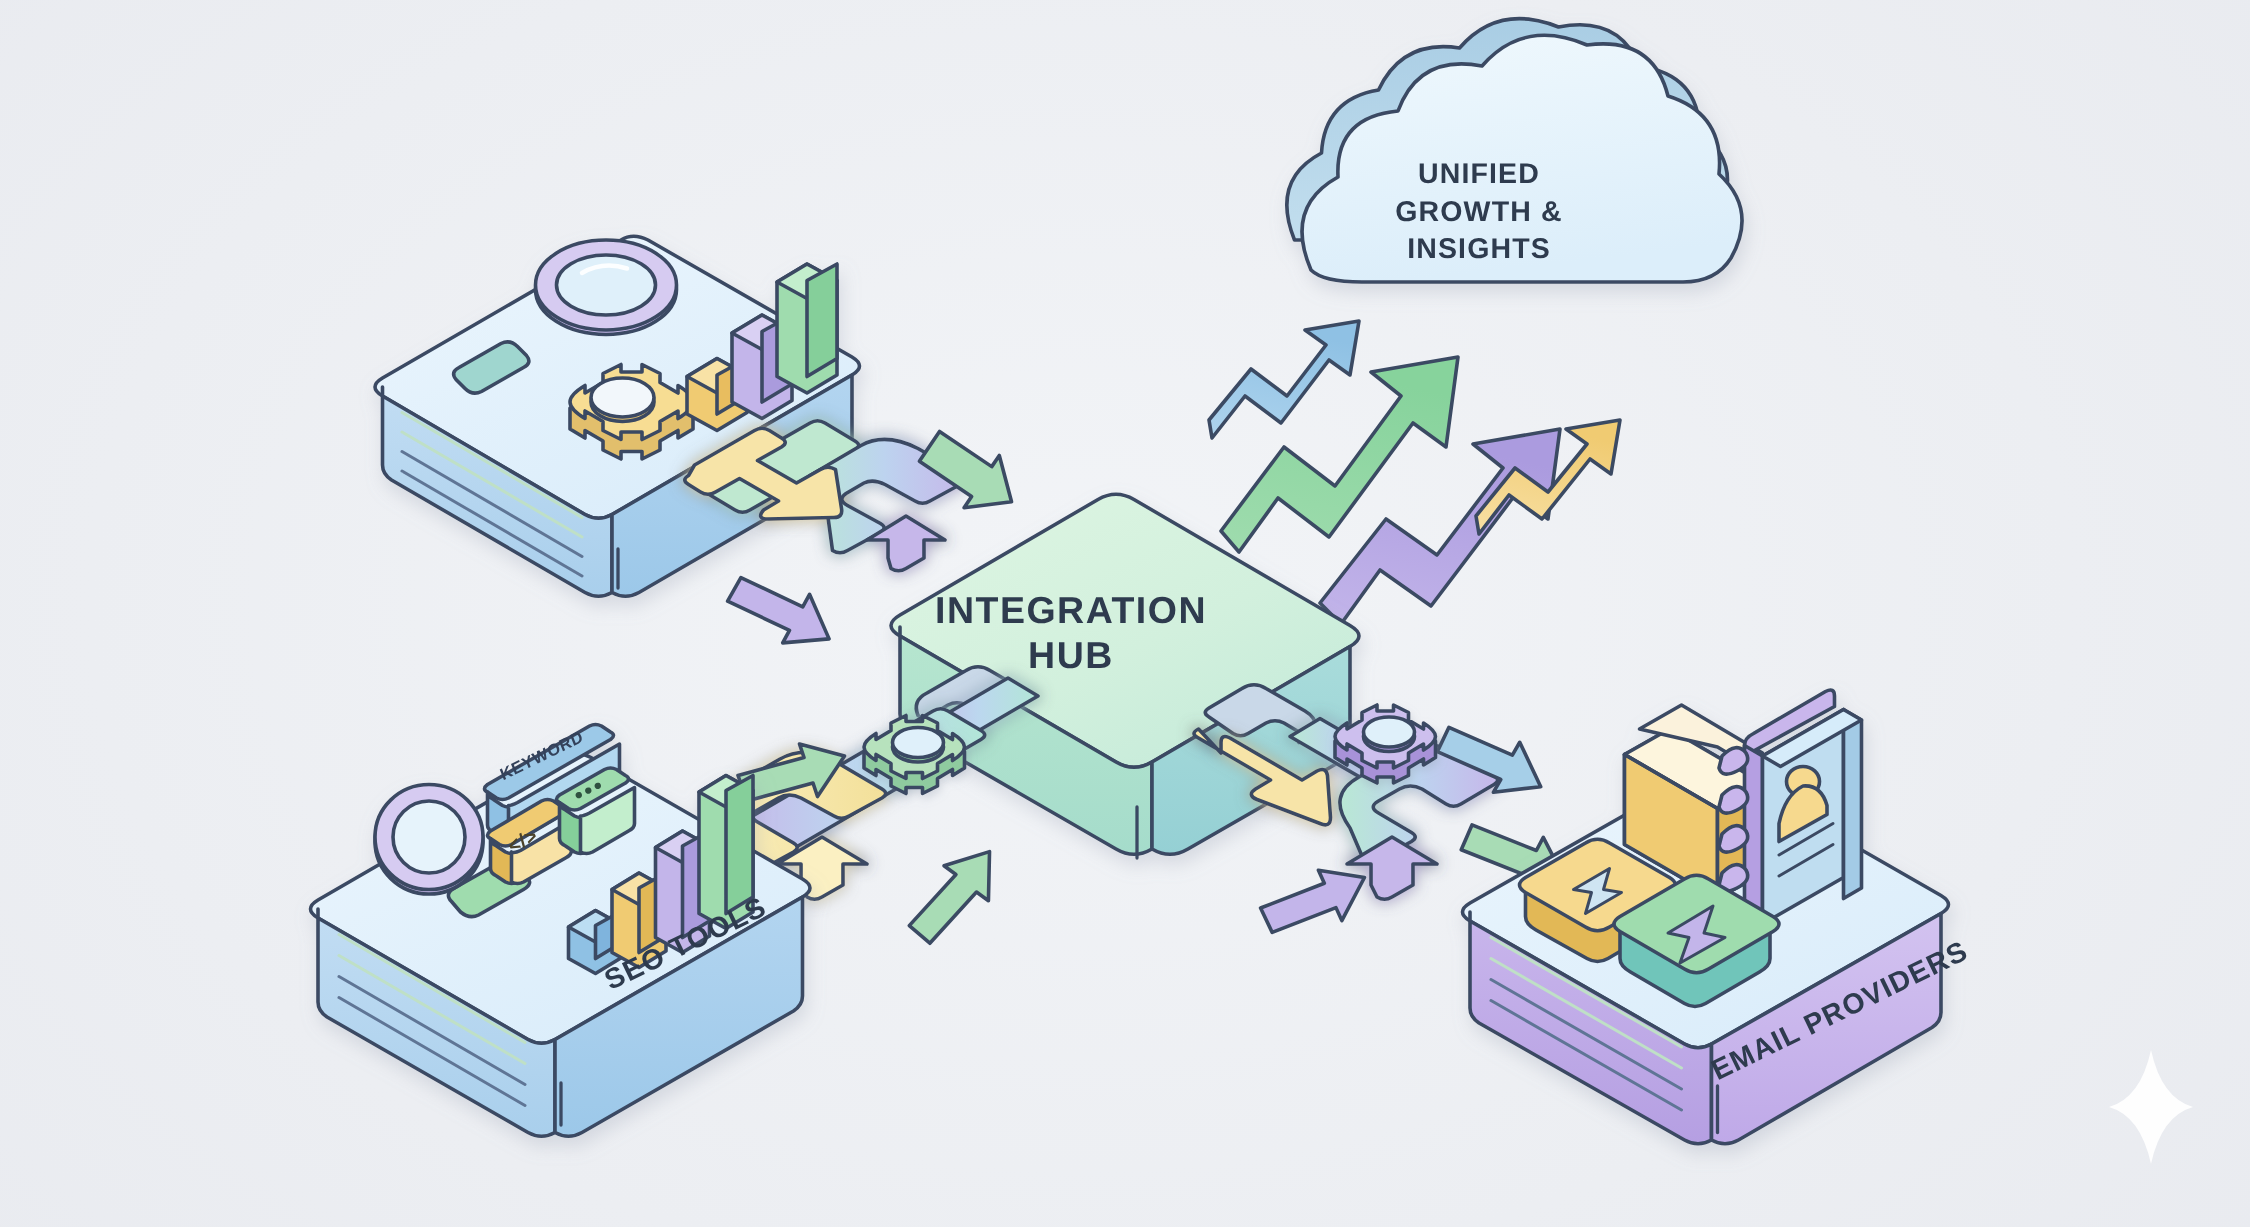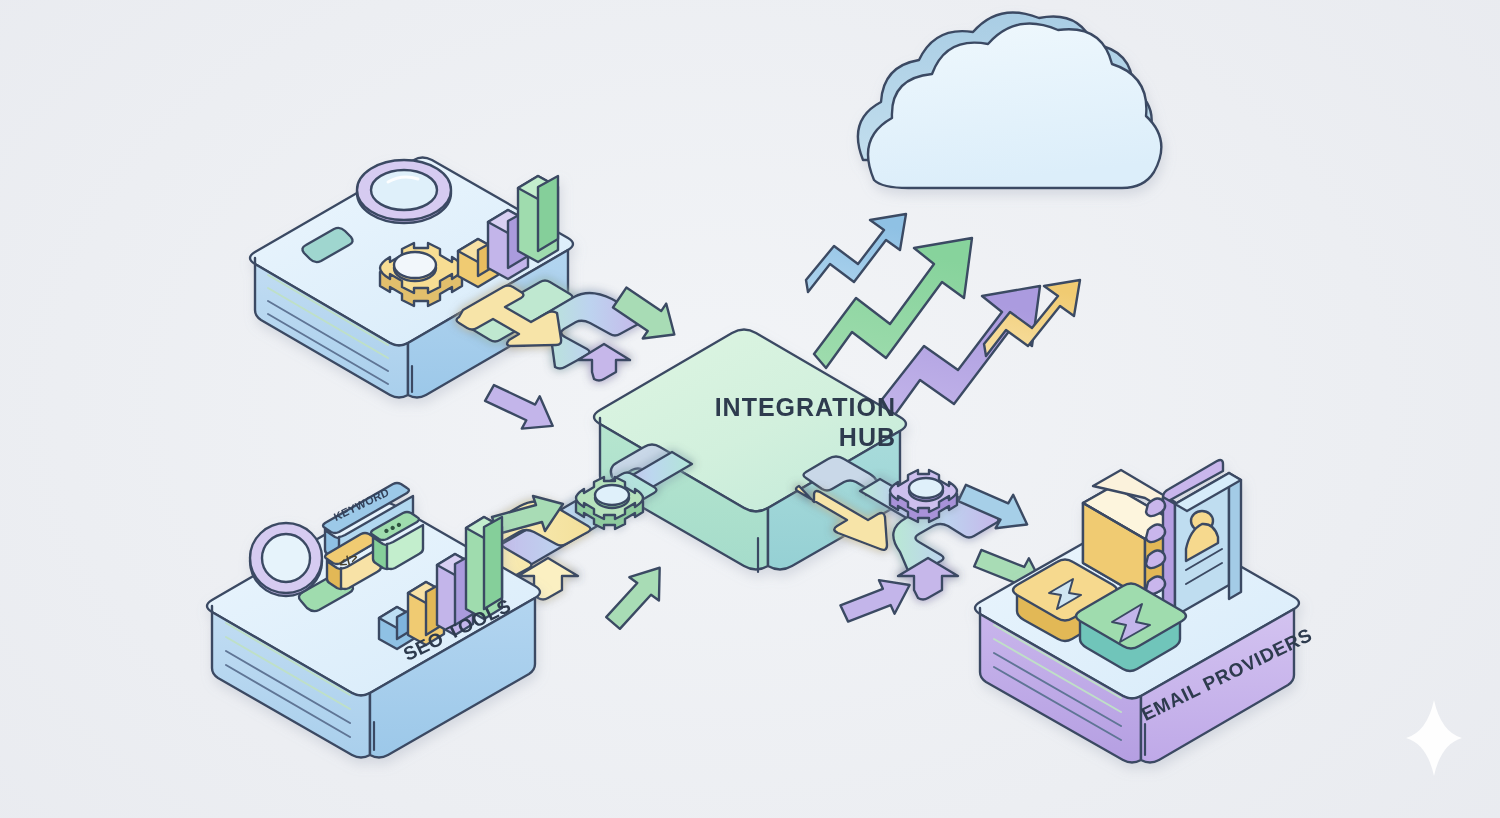--- a/index.html
+++ b/index.html
@@ -28,23 +28,23 @@
     position: absolute;
     font-family: "Liberation Sans", sans-serif;
     font-weight: bold;
     color: #2e3b4e;
     letter-spacing: 0.04em;
     white-space: pre;
     pointer-events: none;
     user-select: none;
   }
   #hub-label {
-    left: 596px; top: 392px;
+    left: 564px; top: 392px;
     width: 300px;
-    text-align: right;
+    text-align: center;
     font-size: 25px;
     line-height: 30px;
   }
   #cloud-label {
     left: 876px; top: 104px;
     width: 220px;
     text-align: center;
     font-size: 19px;
     line-height: 25px;
   }
@@ -411,20 +411,21 @@
 
     </g>
 
     <g>
       <path d="M1434 700 q7 32 28 38 q-21 6 -28 38 q-7 -32 -28 -38 q21 -6 28 -38 Z" fill="#ffffff" opacity="0.92"></path>
     </g>
   </svg>
 
   <div class="lbl" id="hub-label"><span>INTEGRATION</span><br><span>HUB</span></div>
 
+  <div class="lbl" id="cloud-label"><span>UNIFIED</span><br><span>GROWTH &amp;</span><br><span>INSIGHTS</span></div>
 
   <div class="lbl" id="seo-label">SEO TOOLS</div>
 
   <div class="lbl" id="email-label">EMAIL PROVIDERS</div>
 
   <div class="lbl" id="kw-label">KEYWORD</div>
   <div class="lbl" id="code-label">&lt;/&gt;</div>
   <div class="lbl" id="dots-label">•••</div>
 
 </div>

